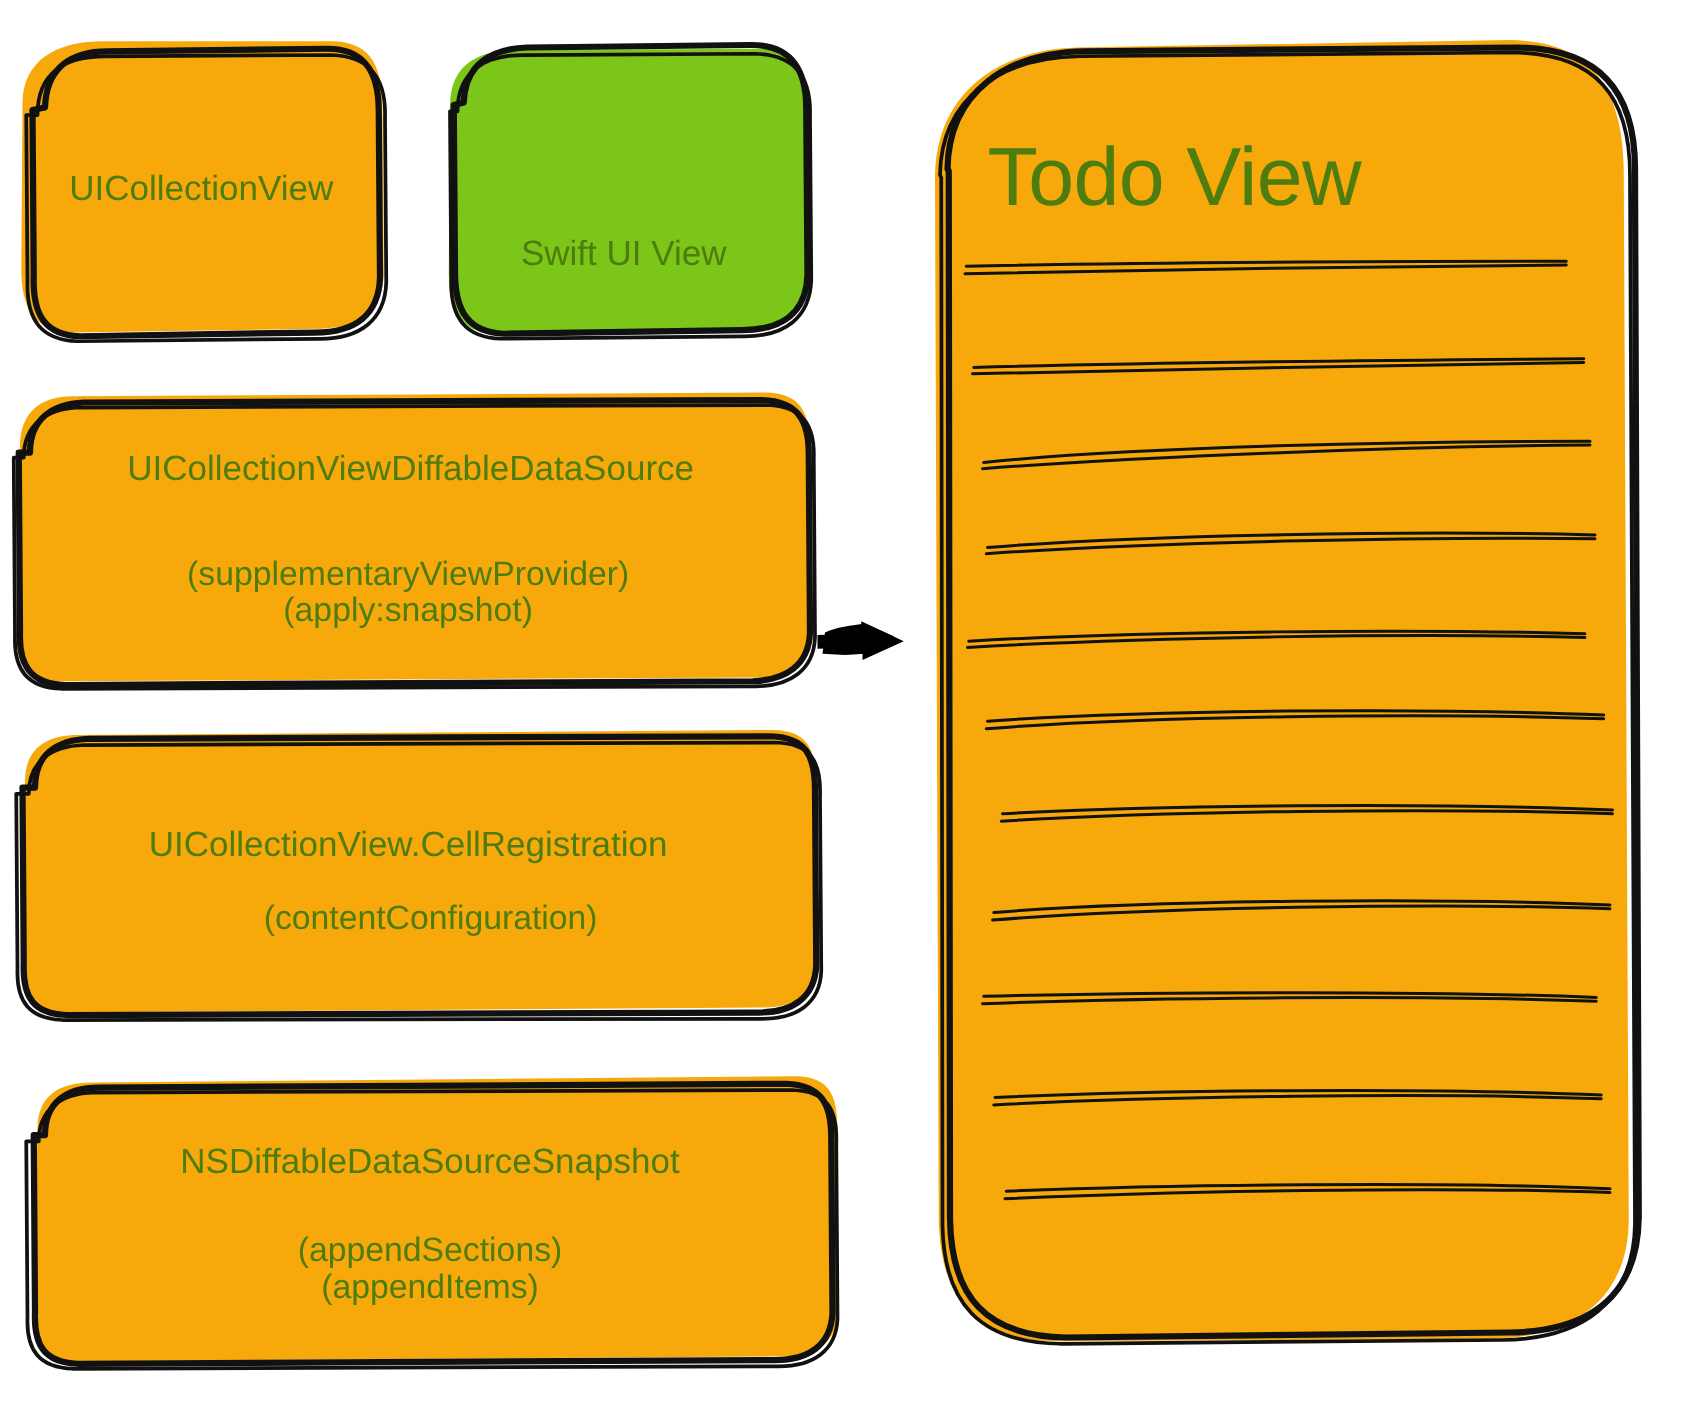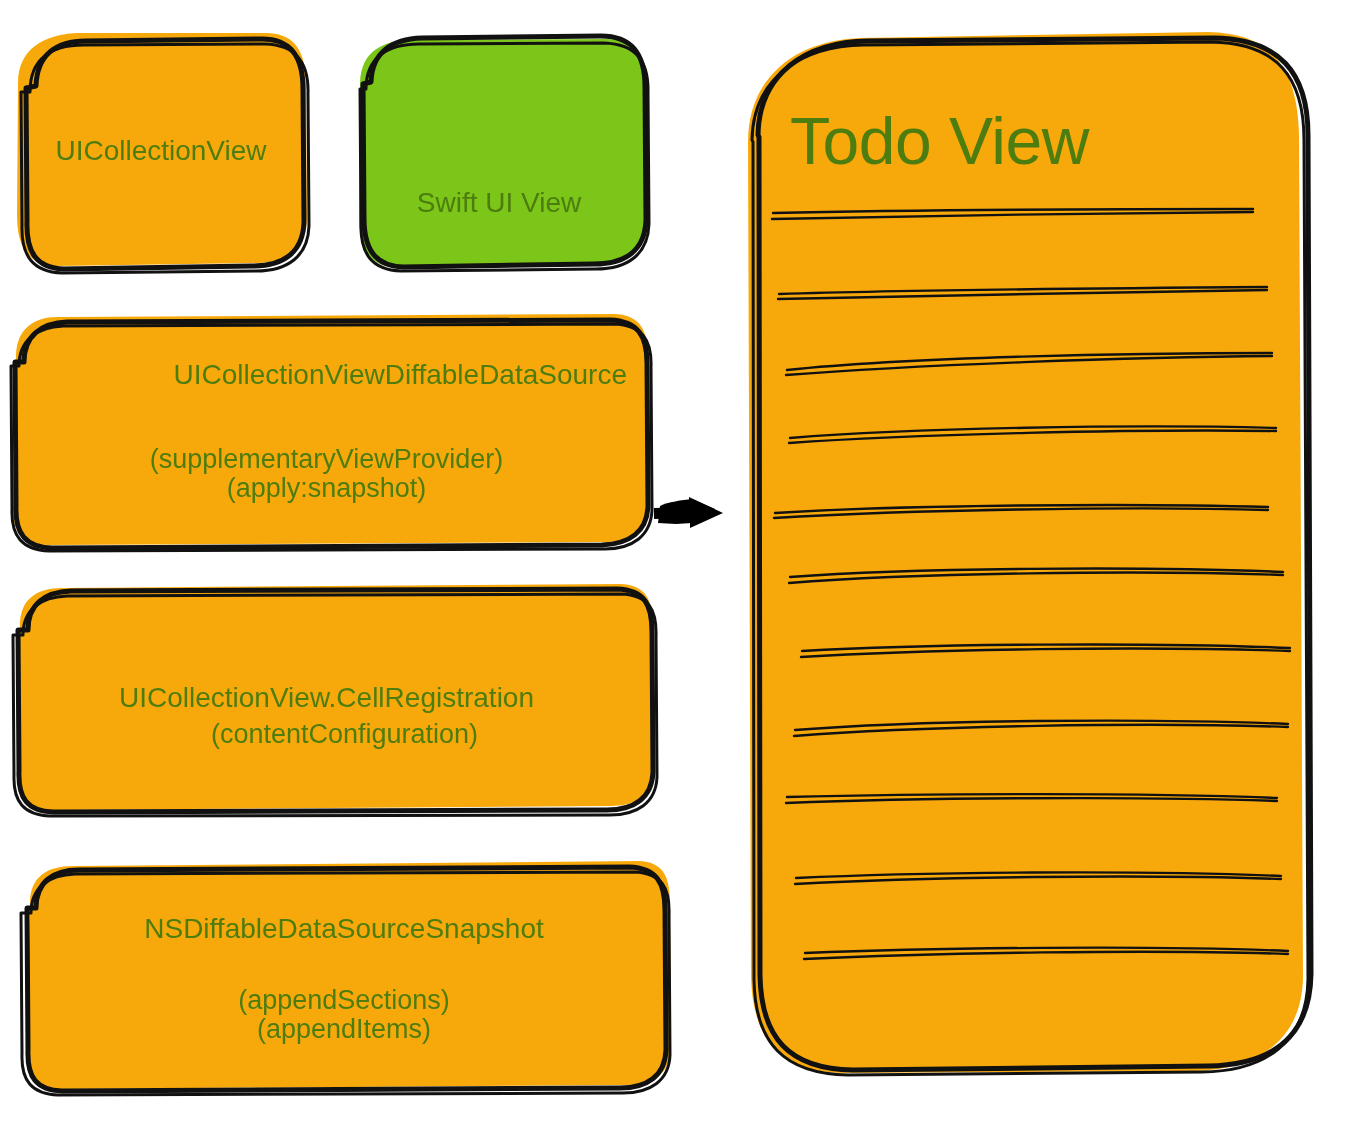--- a/index.html
+++ b/index.html
@@ -38,24 +38,24 @@
   }
   .panel-title {
     font-size: 66px;
     letter-spacing: -0.5px;
   }
 
   
   #lbl-uicollectionview      { left: 18px;  top: 136px; width: 286px; }
   #lbl-swiftuiview           { left: 356px; top: 140px; width: 286px; margin-top: 48px; }
 
-  #lbl-ddsrc-title           { left: 2px;  top: 360px; width: 625px; text-align: right; }
+  #lbl-ddsrc-title           { left: 16px;  top: 360px; width: 625px; }
   #lbl-ddsrc-sub             { left: 14px;  top: 432px; width: 625px; margin-top: 13px; }
 
-  #lbl-cellreg-title         { left: 14px;  top: 683px; width: 625px; }
+  #lbl-cellreg-title         { left: 14px;  top: 661px; width: 625px; }
   #lbl-cellreg-sub           { left: 32px;  top: 720px; width: 625px; }
 
   #lbl-snapshot-title        { left: 14px;  top: 914px; width: 660px; }
   #lbl-snapshot-sub          { left: 14px;  top: 986px; width: 660px; text-align: center; }
 
   #lbl-todo-title            { left: 790px; top: 106px; width: 520px; text-align: left; }
 </style>
 </head>
 <body>
 

